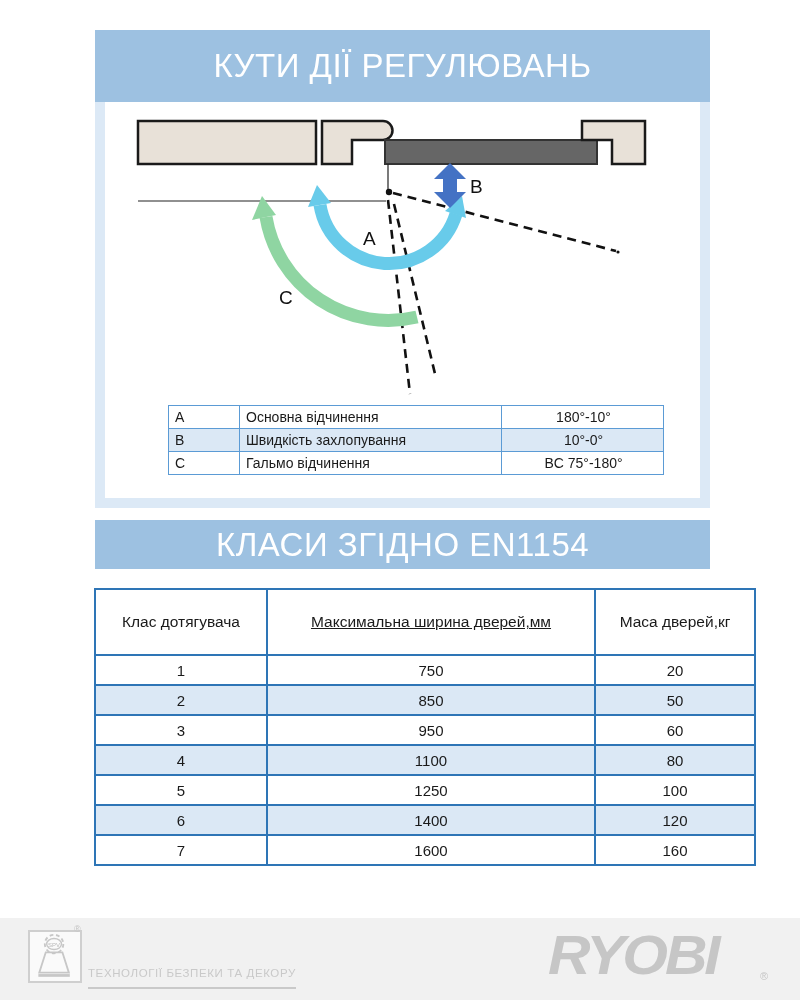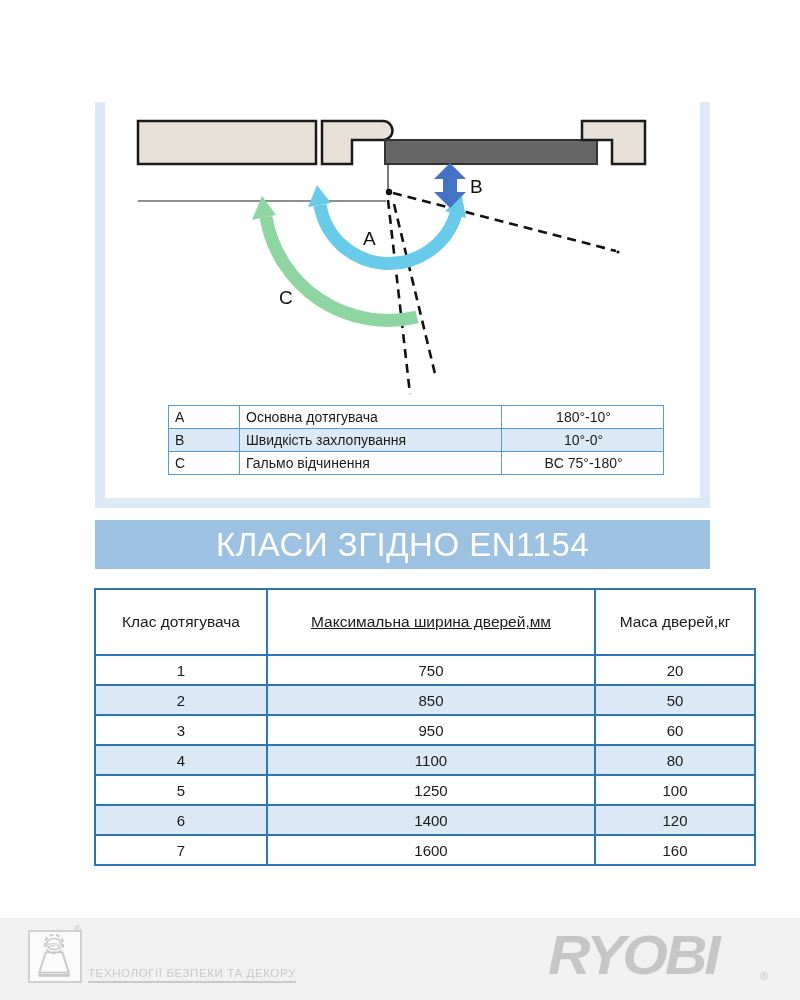--- a/index.html
+++ b/index.html
@@ -44,30 +44,33 @@
   .t2 tbody tr:nth-child(even){background:#dbe8f5;}
   .t2 .k1{width:134px;padding:0 18px;} .t2 .k2{width:324px;text-decoration:underline;} .t2 .k3{width:156px;}
 
   
   .footer{position:absolute;left:0;top:918px;width:800px;height:82px;background:#f1f1f1;}
   .spv-box{position:absolute;left:28px;top:12px;width:54px;height:53px;background:#fafafa;
            border:2px solid #cfcfcf;box-sizing:border-box;}
   .spv-reg{position:absolute;left:74px;top:6px;font-size:9px;color:#c4c4c4;}
   .spv-name{position:absolute;left:88px;top:24px;font-size:21px;color:#c5c5c5;letter-spacing:.5px;}
   .spv-tagline{position:absolute;left:88px;top:49px;font-size:11.5px;color:#c9c9c9;
-               letter-spacing:.6px;border-bottom:2px solid #c9c9c9;padding-bottom:2px;}
+               letter-spacing:.6px;border-bottom:2px solid #c9c9c9;padding-bottom:8px;}
   .ryobi{position:absolute;left:548px;top:4px;font-size:56px;font-weight:bold;font-style:italic;
          color:#c6c6c6;letter-spacing:-3px;transform:scaleX(1.05);transform-origin:left;}
   .ryobi-reg{position:absolute;left:760px;top:52px;font-size:11px;color:#c6c6c6;}
 </style>
 </head>
 <body>
 
 <div class="page">
 
+  <div class="sec-header h1">
+    <h1>КУТИ ДІЇ РЕГУЛЮВАНЬ</h1>
+  </div>
 
   <div class="panel1-body"></div>
 
   <svg class="diagram-svg" viewBox="95 102 615 300">
 
     <rect class="frame" x="138" y="121" width="178" height="43"></rect>
     <path class="frame" d="M322,121 H383 A9.5,9.5 0 0 1 383,140 H352 V164 H322 Z"></path>
     <rect class="door" x="385" y="140" width="212" height="24"></rect>
     <path class="frame" d="M582,121 H645 V164 H612 V140 H582 Z"></path>
 
@@ -91,21 +94,21 @@
 
     <text class="diag-label" x="363" y="245">A</text>
     <text class="diag-label" x="470" y="193">B</text>
     <text class="diag-label" x="279" y="304">C</text>
   </svg>
 
   <table class="t1">
     <tbody>
       <tr>
         <td class="c1">A</td>
-        <td class="c2">Основна дотягувача</td>
+        <td class="c2">Основна відчинення</td>
         <td class="c3">180°-10°</td>
       </tr>
       <tr>
         <td class="c1">B</td>
         <td class="c2">Швидкість захлопування</td>
         <td class="c3">10°-0°</td>
       </tr>
       <tr>
         <td class="c1">C</td>
         <td class="c2">Гальмо відчинення</td>

